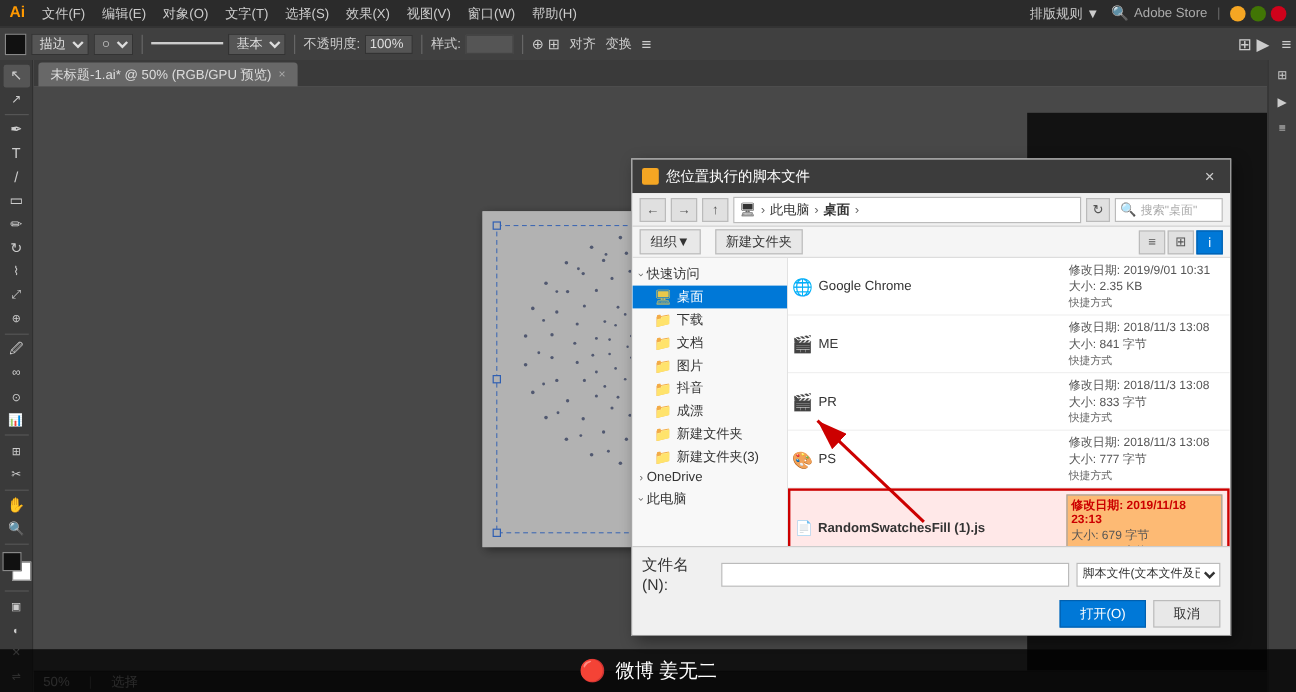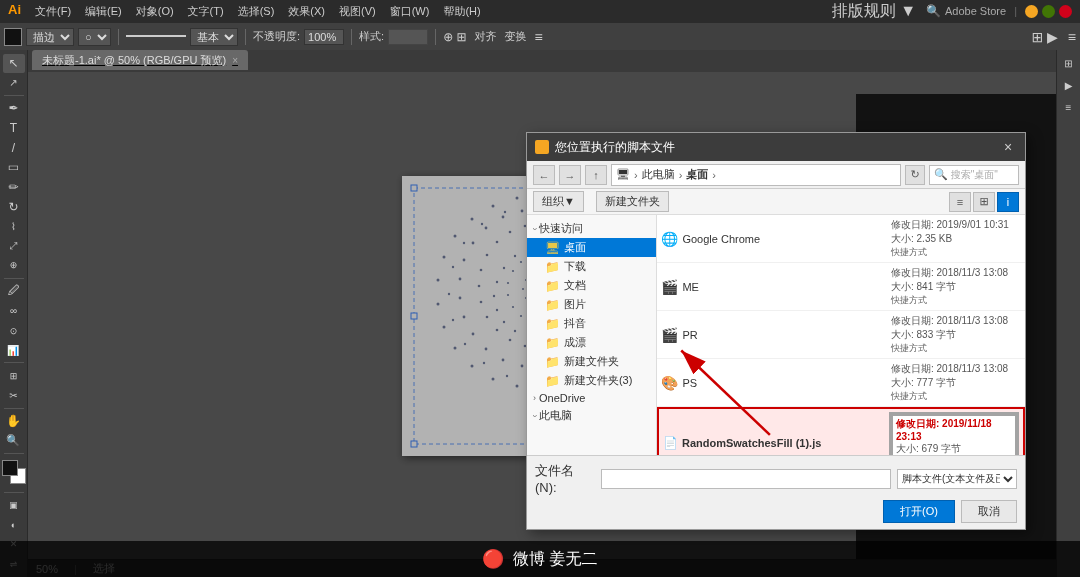--- a/index.html
+++ b/index.html
@@ -174,24 +174,23 @@
       flex-direction: column;
       overflow: hidden;
       position: relative;
     }
 
     
     .tab-bar {
       height: 22px;
       background: #3a3a3a;
       display: flex;
-      align-items: flex-start;
+      align-items: flex-end;
       padding: 0 4px;
       flex-shrink: 0;
-      text-decoration: underline;
     }
     .tab {
       height: 20px;
       background: #686868;
       padding: 0 10px;
       display: flex;
       align-items: center;
       font-size: 11px;
       color: #ddd;
       border-top-left-radius: 3px;
@@ -562,21 +561,21 @@
         <span class="menu-item">对象(O)</span>
         <span class="menu-item">文字(T)</span>
         <span class="menu-item">选择(S)</span>
         <span class="menu-item">效果(X)</span>
         <span class="menu-item">视图(V)</span>
         <span class="menu-item">窗口(W)</span>
         <span class="menu-item">帮助(H)</span>
       </span>
     </div>
     <div class="title-bar-right">
-      <span style="font-size:16px;color:#ccc;padding:0 6px;cursor:pointer;">排版规则 ▼</span>
+      <span style="font-size:11px;color:#ccc;padding:0 6px;cursor:pointer;">排版规则 ▼</span>
       <span style="color:#aaa;font-size:12px;cursor:pointer;">🔍</span>
       <span style="font-size:11px;color:#aaa;cursor:pointer;">Adobe Store</span>
       <span style="color:#666;margin:0 4px;">|</span>
       <span class="win-btn win-btn-min"></span>
       <span class="win-btn win-btn-max"></span>
       <span class="win-btn win-btn-close"></span>
     </div>
   </div>
 
   <div class="toolbar">
@@ -983,21 +982,21 @@
                     <div>大小: 777 字节</div>
                     <div style="color:#666;font-size:9px;">快捷方式</div>
                   </div>
                 </div>
 
                 <div class="file-row selected" style="border:2px solid #cc0000;background:#ffe8e8;">
                   <div class="file-name-col">
                     <span class="file-icon file-icon-js">📄</span>
                     <span style="font-weight:bold;">RandomSwatchesFill (1).js</span>
                   </div>
-                  <div class="file-date-col" style="border:4px solid #a3a3a3;padding:1px 3px;background:#ffffff;">
+                  <div class="file-date-col" style="border:1px solid #a3a3a3;padding:1px 3px;background:#fdba74;">
                     <div style="color:#cc0000;font-weight:bold;">修改日期: 2019/11/18 23:13</div>
                     <div>大小: 679 字节</div>
                     <div style="color:#666;font-size:9px;">JavaScript 文件</div>
                   </div>
                 </div>
 
               </div>
 
             </div>
 

